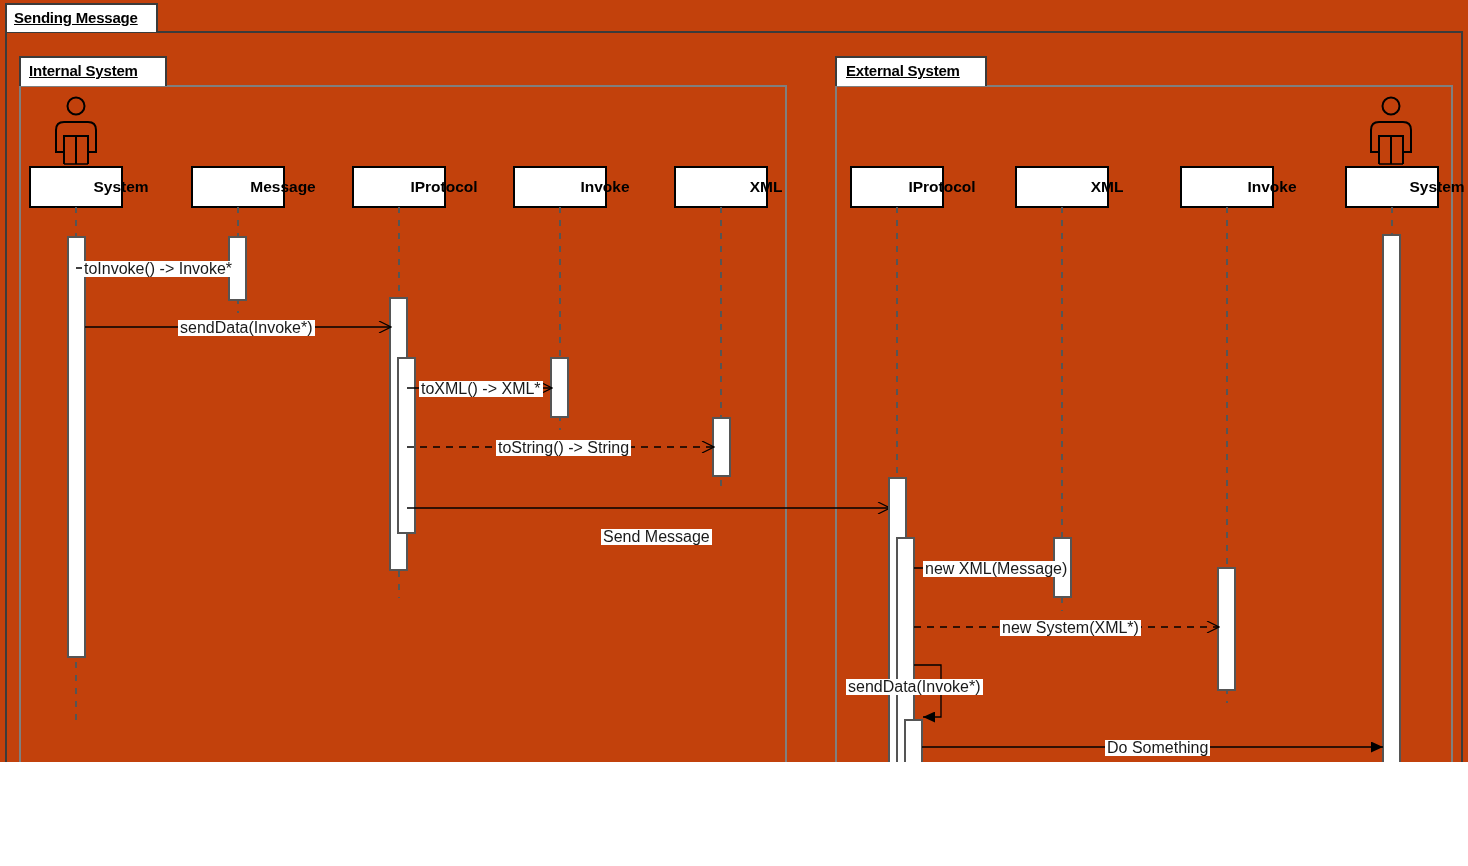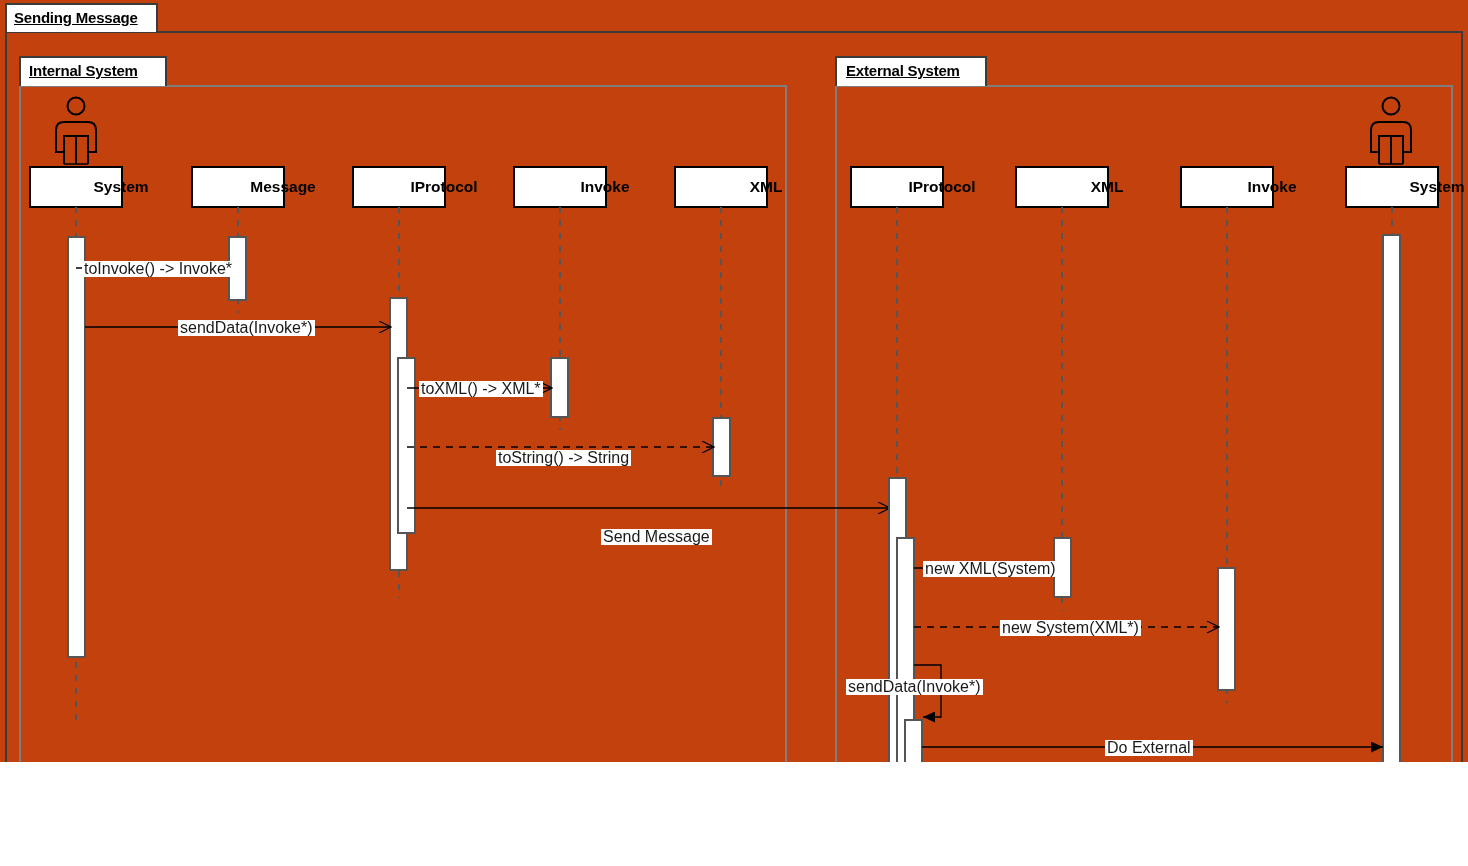--- a/index.html
+++ b/index.html
@@ -170,20 +170,20 @@
   <div class="lifeline-label" style="left:675px; top:179px; width:92px;">XML</div>
 
   <div class="lifeline-label" style="left:851px; top:179px; width:92px;">IProtocol</div>
   <div class="lifeline-label" style="left:1016px; top:179px; width:92px;">XML</div>
   <div class="lifeline-label" style="left:1181px; top:179px; width:92px;">Invoke</div>
   <div class="lifeline-label" style="left:1346px; top:179px; width:92px;">System</div>
 
   <div class="msg-label" style="left:82px; top:261px;">toInvoke() -&gt; Invoke*</div>
   <div class="msg-label" style="left:166px; top:320px;margin-left:12px;">sendData(Invoke*)</div>
   <div class="msg-label" style="left:419px; top:381px;">toXML() -&gt; XML*</div>
-  <div class="msg-label" style="left:496px; top:440px;margin-top:10px;">toString() -&gt; String</div>
+  <div class="msg-label" style="left:496px; top:440px;">toString() -&gt; String</div>
   <div class="msg-label" style="left:601px; top:501px;margin-top:28px;">Send Message</div>
-  <div class="msg-label" style="left:923px; top:561px;">new XML(System)</div>
+  <div class="msg-label" style="left:923px; top:561px;">new XML(Message)</div>
   <div class="msg-label" style="left:1000px; top:620px;">new System(XML*)</div>
   <div class="msg-label" style="left:846px; top:679px;">sendData(Invoke*)</div>
-  <div class="msg-label" style="left:1105px; top:740px;">Do External</div>
+  <div class="msg-label" style="left:1105px; top:740px;">Do Something</div>
 
 </div>
 
 </body></html>

